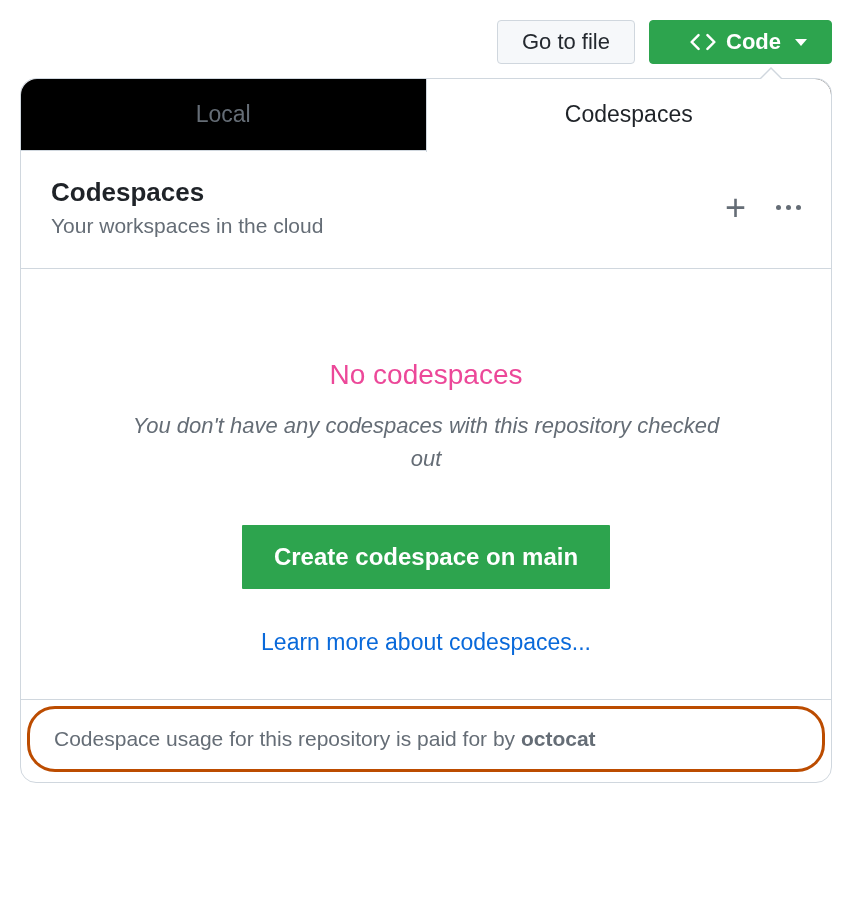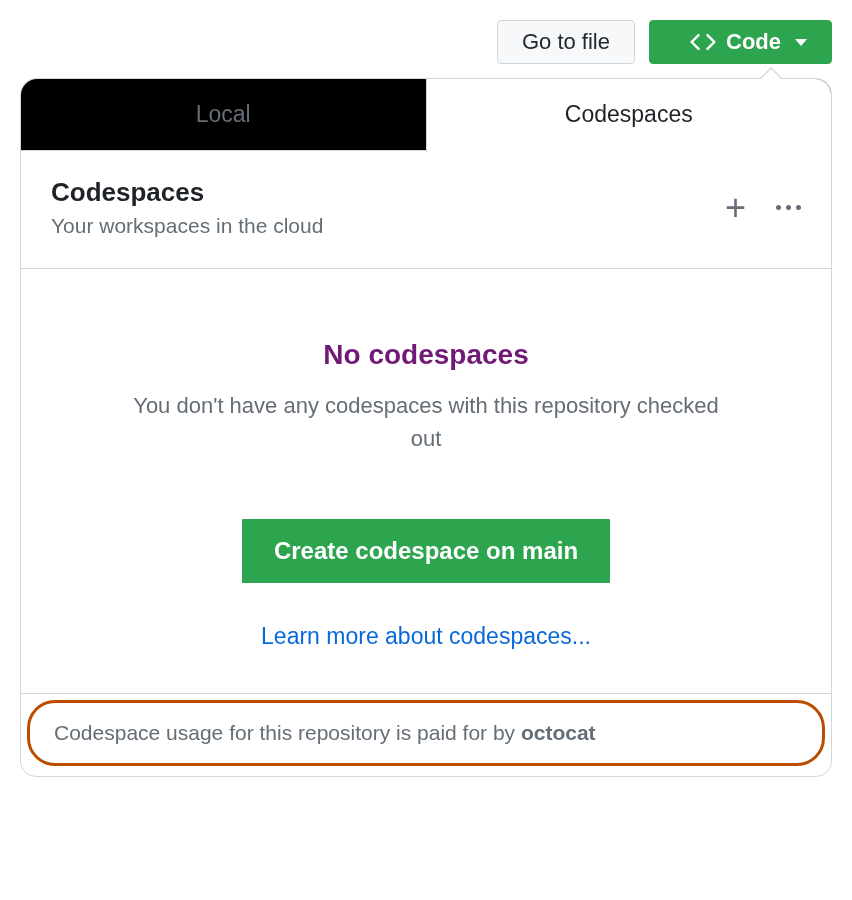--- a/index.html
+++ b/index.html
@@ -153,30 +153,32 @@
       height: 5px;
       background: #656d76;
       border-radius: 50%;
     }
     .empty-state {
       padding: 70px 40px 40px 40px;
       text-align: center;
     }
     .empty-state h3 {
       font-size: 28px;
-      font-weight: 700;
-      color: #701a75;
+      font-weight: 400;
+      color: #ec4899;
       margin-bottom: 18px;
+      margin-top: 20px;
     }
     .empty-state p {
       font-size: 22px;
       color: #656d76;
       line-height: 1.5;
-      margin-bottom: 64px;
+      margin-bottom: 50px;
       padding: 0 60px;
+      font-style: italic;
     }
     .btn-create {
       display: inline-block;
       background: #2da44e;
       color: #ffffff;
       font-size: 24px;
       font-weight: 600;
       padding: 18px 32px;
       border-radius: 1px;
       border: none;

